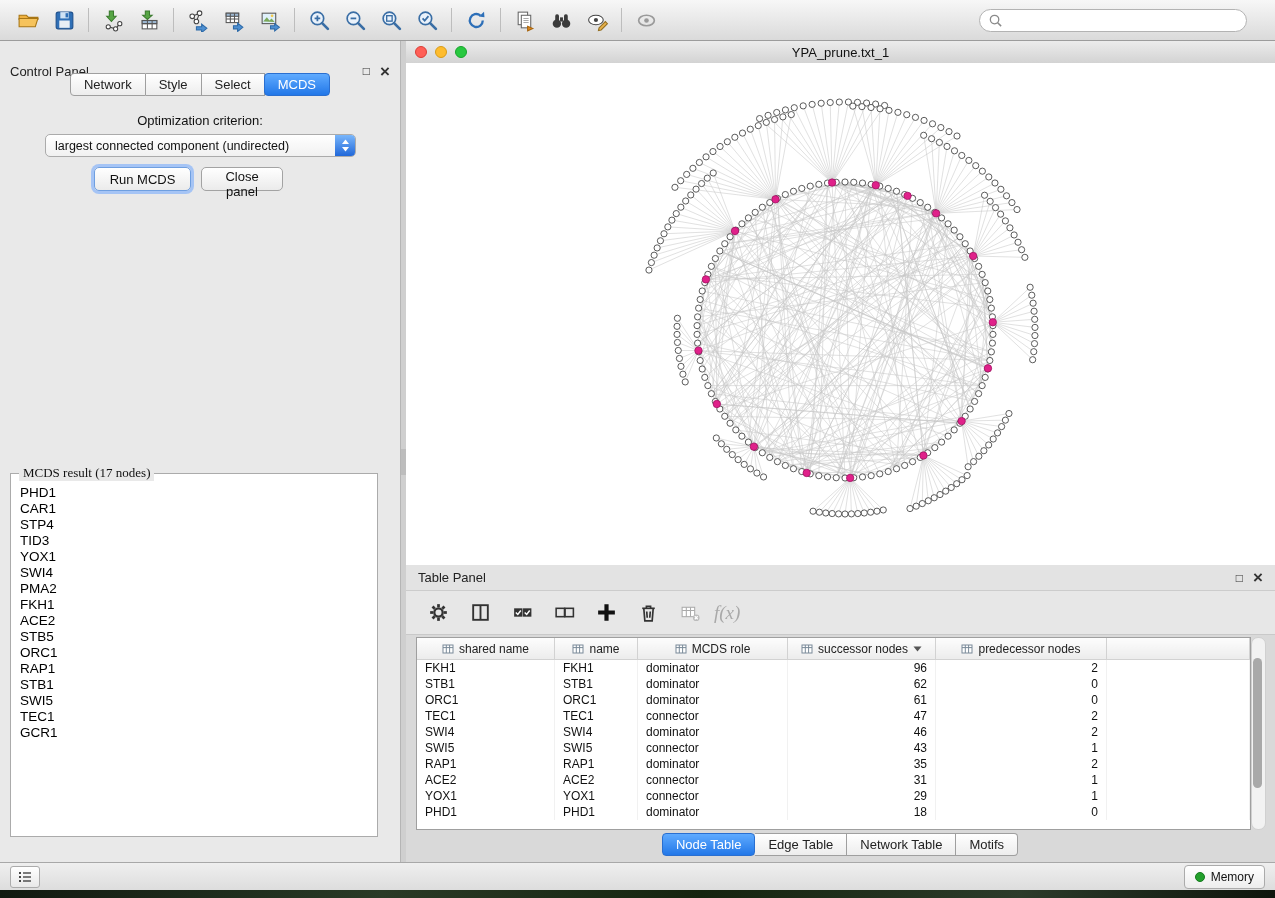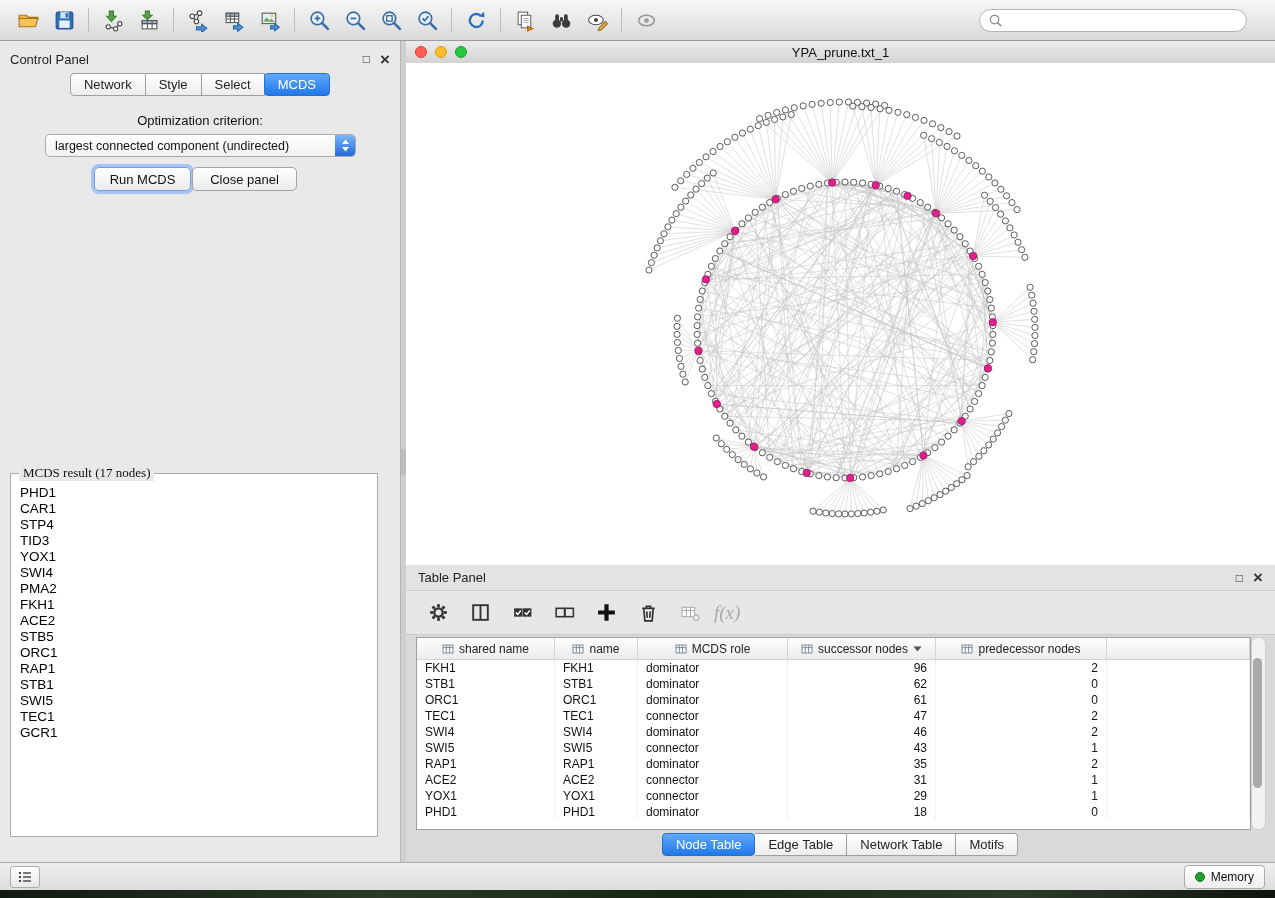--- a/index.html
+++ b/index.html
@@ -17,21 +17,21 @@
     border-radius:4px;cursor:default;}
   .tb-sep{width:1px;height:24px;background:#bdbdbd;margin:0 6px;display:inline-block;}
   .search-wrap{margin-left:auto;margin-right:18px;width:268px;height:23px;background:#fff;
     border:1px solid #b3b3b3;border-radius:12px;display:flex;align-items:center;padding:0 8px;box-sizing:border-box;}
   .search-wrap input{border:none;outline:none;flex:1;font-size:12px;background:transparent;
     font-family:"Liberation Sans",sans-serif;margin-left:5px;}
 
   
   .control-panel{position:absolute;top:41px;left:0;width:401px;height:821px;
     background:#e9e9e9;border-right:1px solid #b5b5b5;box-sizing:border-box;}
-  .panel-header{height:28px;display:flex;align-items:center;padding:4px 10px;font-size:13px;color:#222;}
+  .panel-header{height:28px;display:flex;align-items:center;padding:16px 10px;font-size:13px;color:#222;}
   .panel-header .win-btns{margin-left:auto;display:flex;gap:10px;align-items:center;}
   .win-glyph{font-size:12px;color:#333;line-height:1;cursor:default;}
   .win-glyph.close{font-size:17px;font-weight:bold;}
   .cp-tabs{position:absolute;top:32px;left:0;right:0;display:flex;justify-content:center;}
   .tab{background:linear-gradient(#ffffff,#ededed);border:1px solid #9f9f9f;border-left:none;
     padding:3px 13px;font-size:13px;color:#222;cursor:default;line-height:15px;}
   .tab:first-child{border-left:1px solid #9f9f9f;border-radius:4px 0 0 4px;}
   .tab:last-child{border-radius:0 4px 4px 0;}
   .tab.active{background:linear-gradient(#5fabff,#2277e8);color:#fff;border:1px solid #2a6fd0;
     border-radius:4px;position:relative;z-index:2;margin-left:-1px;}
@@ -41,21 +41,21 @@
     box-sizing:border-box;padding-left:9px;cursor:default;}
   .dropdown .dd-text{flex:1;white-space:nowrap;overflow:hidden;}
   .dd-stepper{width:20px;height:21px;border-radius:0 4px 4px 0;background:linear-gradient(#79b6fb,#2168d9);
     display:flex;align-items:center;justify-content:center;}
   .btn-row{position:absolute;top:126px;left:0;width:100%;height:24px;}
   .mac-btn{position:absolute;height:24px;background:linear-gradient(#ffffff,#ebebeb);
     border:1px solid #a3a3a3;border-radius:5px;font-size:13px;color:#111;
     font-family:"Liberation Sans",sans-serif;cursor:default;}
   .mac-btn.focused{box-shadow:0 0 0 3px rgba(110,165,255,0.55);border-color:#6f9fe0;}
   #run-btn{left:94px;width:97px;}
-  #closep-btn{left:192px;width:105px;}
+  #closep-btn{left:201px;width:82px;}
   fieldset.result{position:absolute;top:424px;left:10px;width:368px;height:372px;margin:0;
     background:#fff;border:1px solid #ababab;padding:2px 0 0 0;box-sizing:border-box;}
   fieldset.result legend{font-size:13px;color:#111;background:#e9e9e9;padding:0 4px;margin-left:8px;font-family:Liberation Serif, serif;}
   .result-list{padding:2px 0 0 9px;}
   .result-item{font-size:13.5px;color:#000;line-height:16px;cursor:default;}
 
   
   .v-gutter{position:absolute;left:401px;top:41px;width:5px;height:821px;background:#cfcfcf;
     border-right:1px solid #b0b0b0;cursor:col-resize;}
   .v-gutter .grip{position:absolute;top:408px;left:0;width:5px;height:26px;background:#bdbdbd;}

